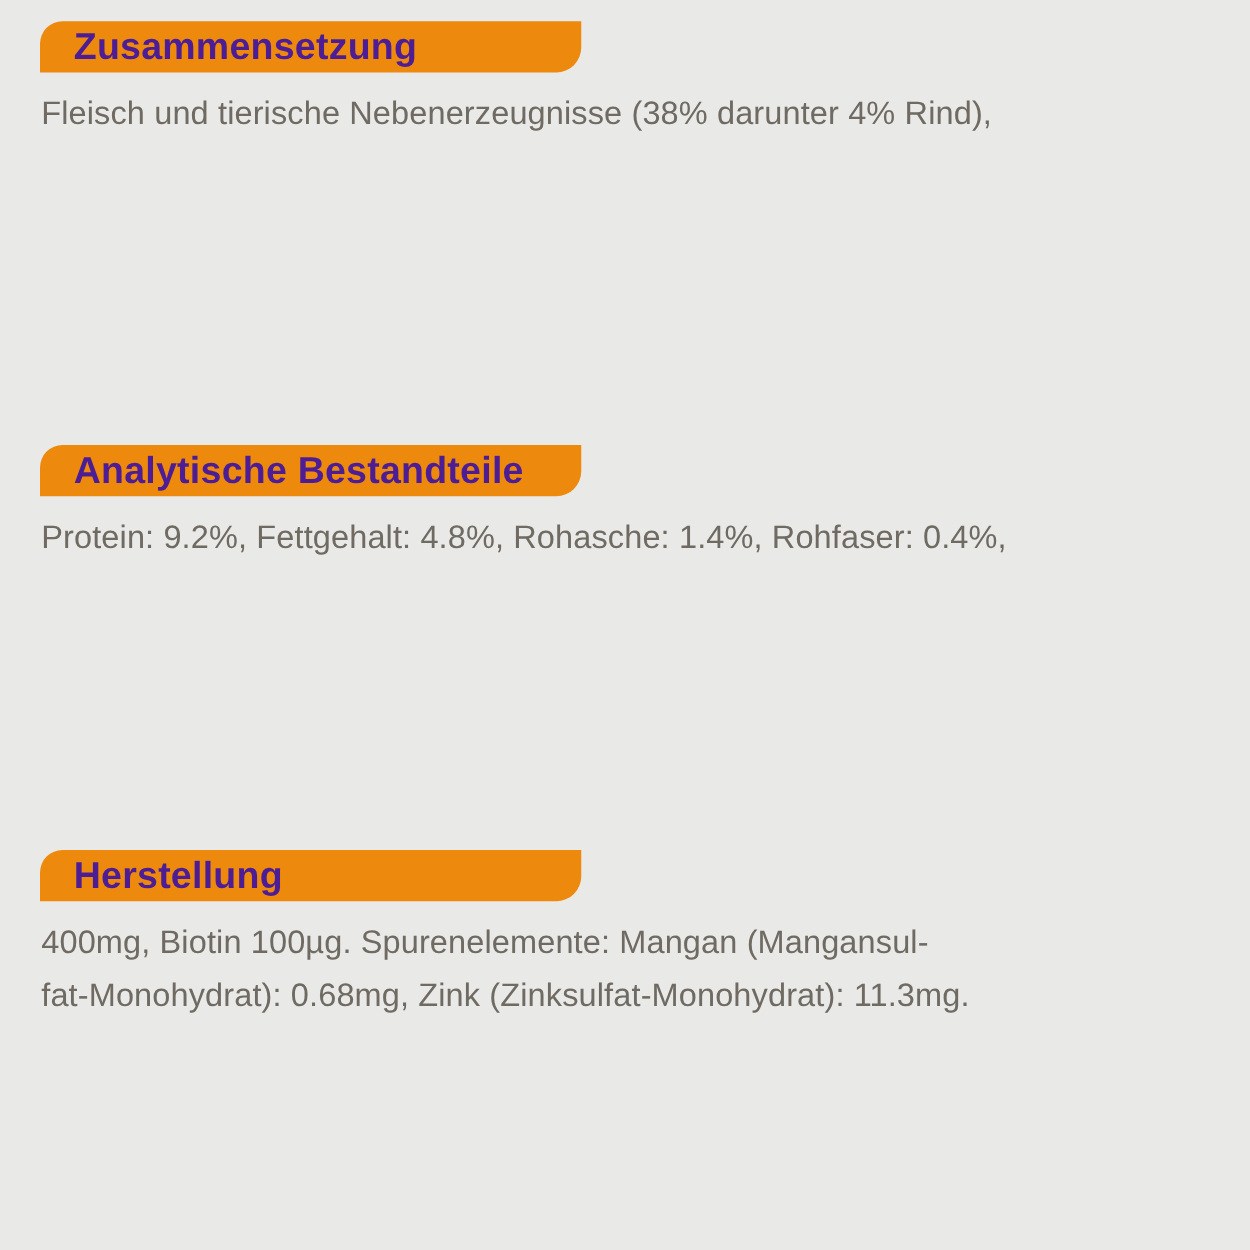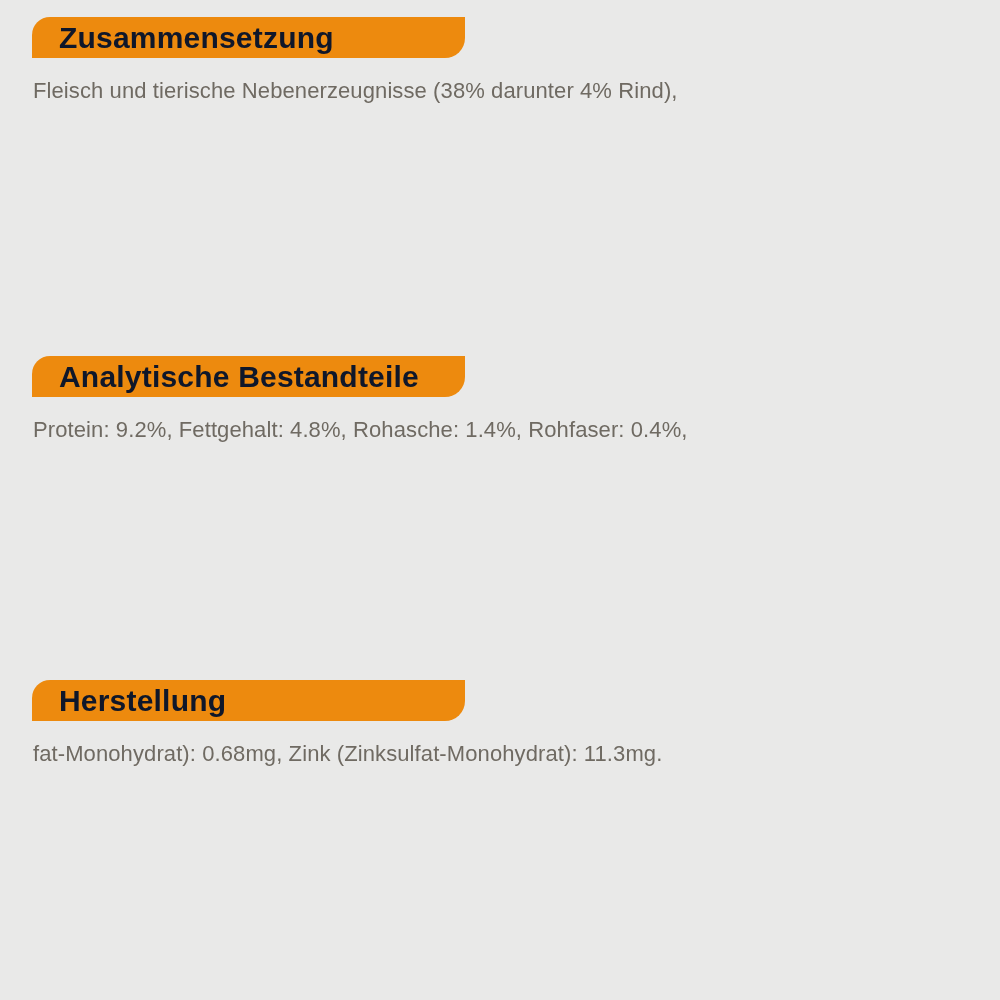--- a/index.html
+++ b/index.html
@@ -23,31 +23,31 @@
     width: 433px;
     height: 41px;
     background: #ED8A0E;
     border-radius: 18px 0 20px 0;
     display: flex;
     align-items: center;
     padding-left: 27px;
     box-sizing: border-box;
   }
   .section-banner .banner-title {
-    color: #0f172a;
+    color: #4c1d95;
     font-size: 30px;
     font-weight: bold;
     letter-spacing: 0.2px;
     white-space: nowrap;
   }
   .section-body {
     margin-top: 11px;
     padding-left: 1px;
     color: #6F6A62;
-    font-size: 22px;
+    font-size: 26px;
     line-height: 43px;
     letter-spacing: 0.1px;
   }
   .body-line {
     white-space: nowrap;
   }
   #section-zusammensetzung { top: 17px; }
   #section-analytische     { top: 356px; }
   #section-zusatzstoffe    { top: 680px; }
 </style>
@@ -70,15 +70,16 @@
   <div class="section-body">
     <div class="body-line">Protein: 9.2%, Fettgehalt: 4.8%, Rohasche: 1.4%, Rohfaser: 0.4%,</div>
   </div>
 </section>
 
 <section class="info-section" id="section-zusatzstoffe">
   <div class="section-banner">
     <span class="banner-title">Herstellung</span>
   </div>
   <div class="section-body">
+    <div class="body-line">400mg, Biotin 100µg. Spurenelemente: Mangan (Mangansul-</div>
     <div class="body-line">fat-Monohydrat): 0.68mg, Zink (Zinksulfat-Monohydrat): 11.3mg.</div>
   </div>
 </section>
 
 </body></html>

